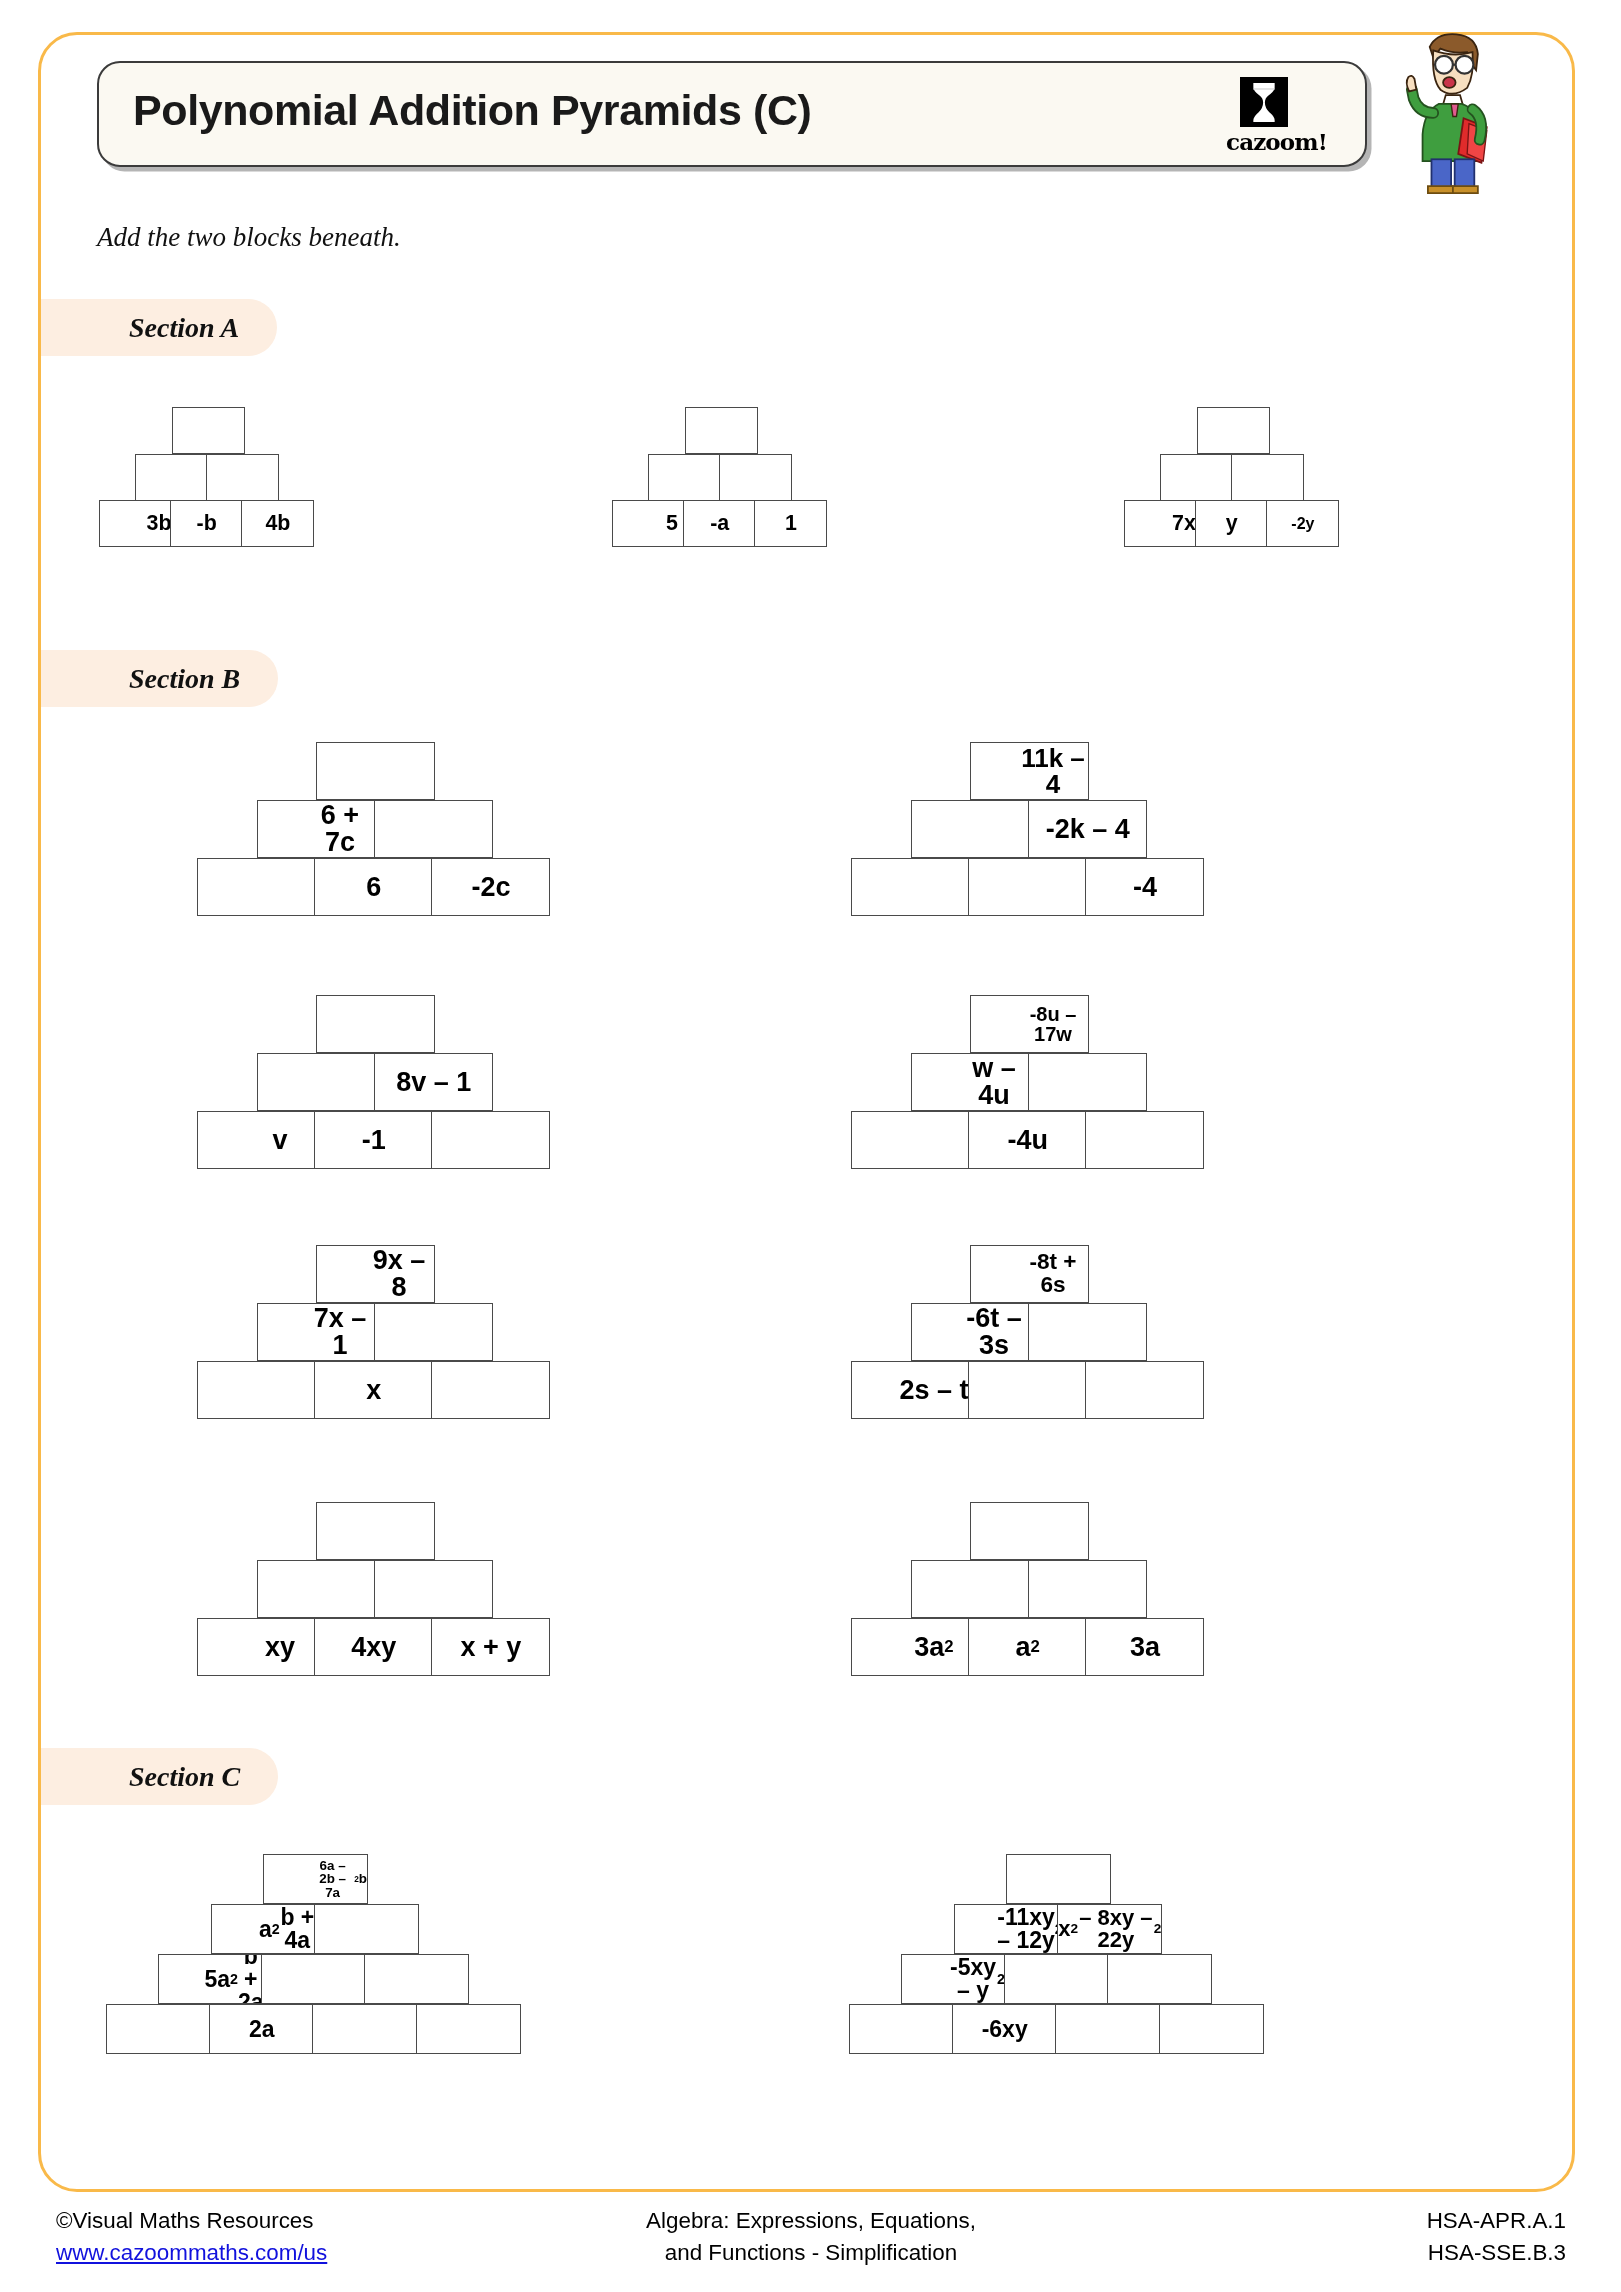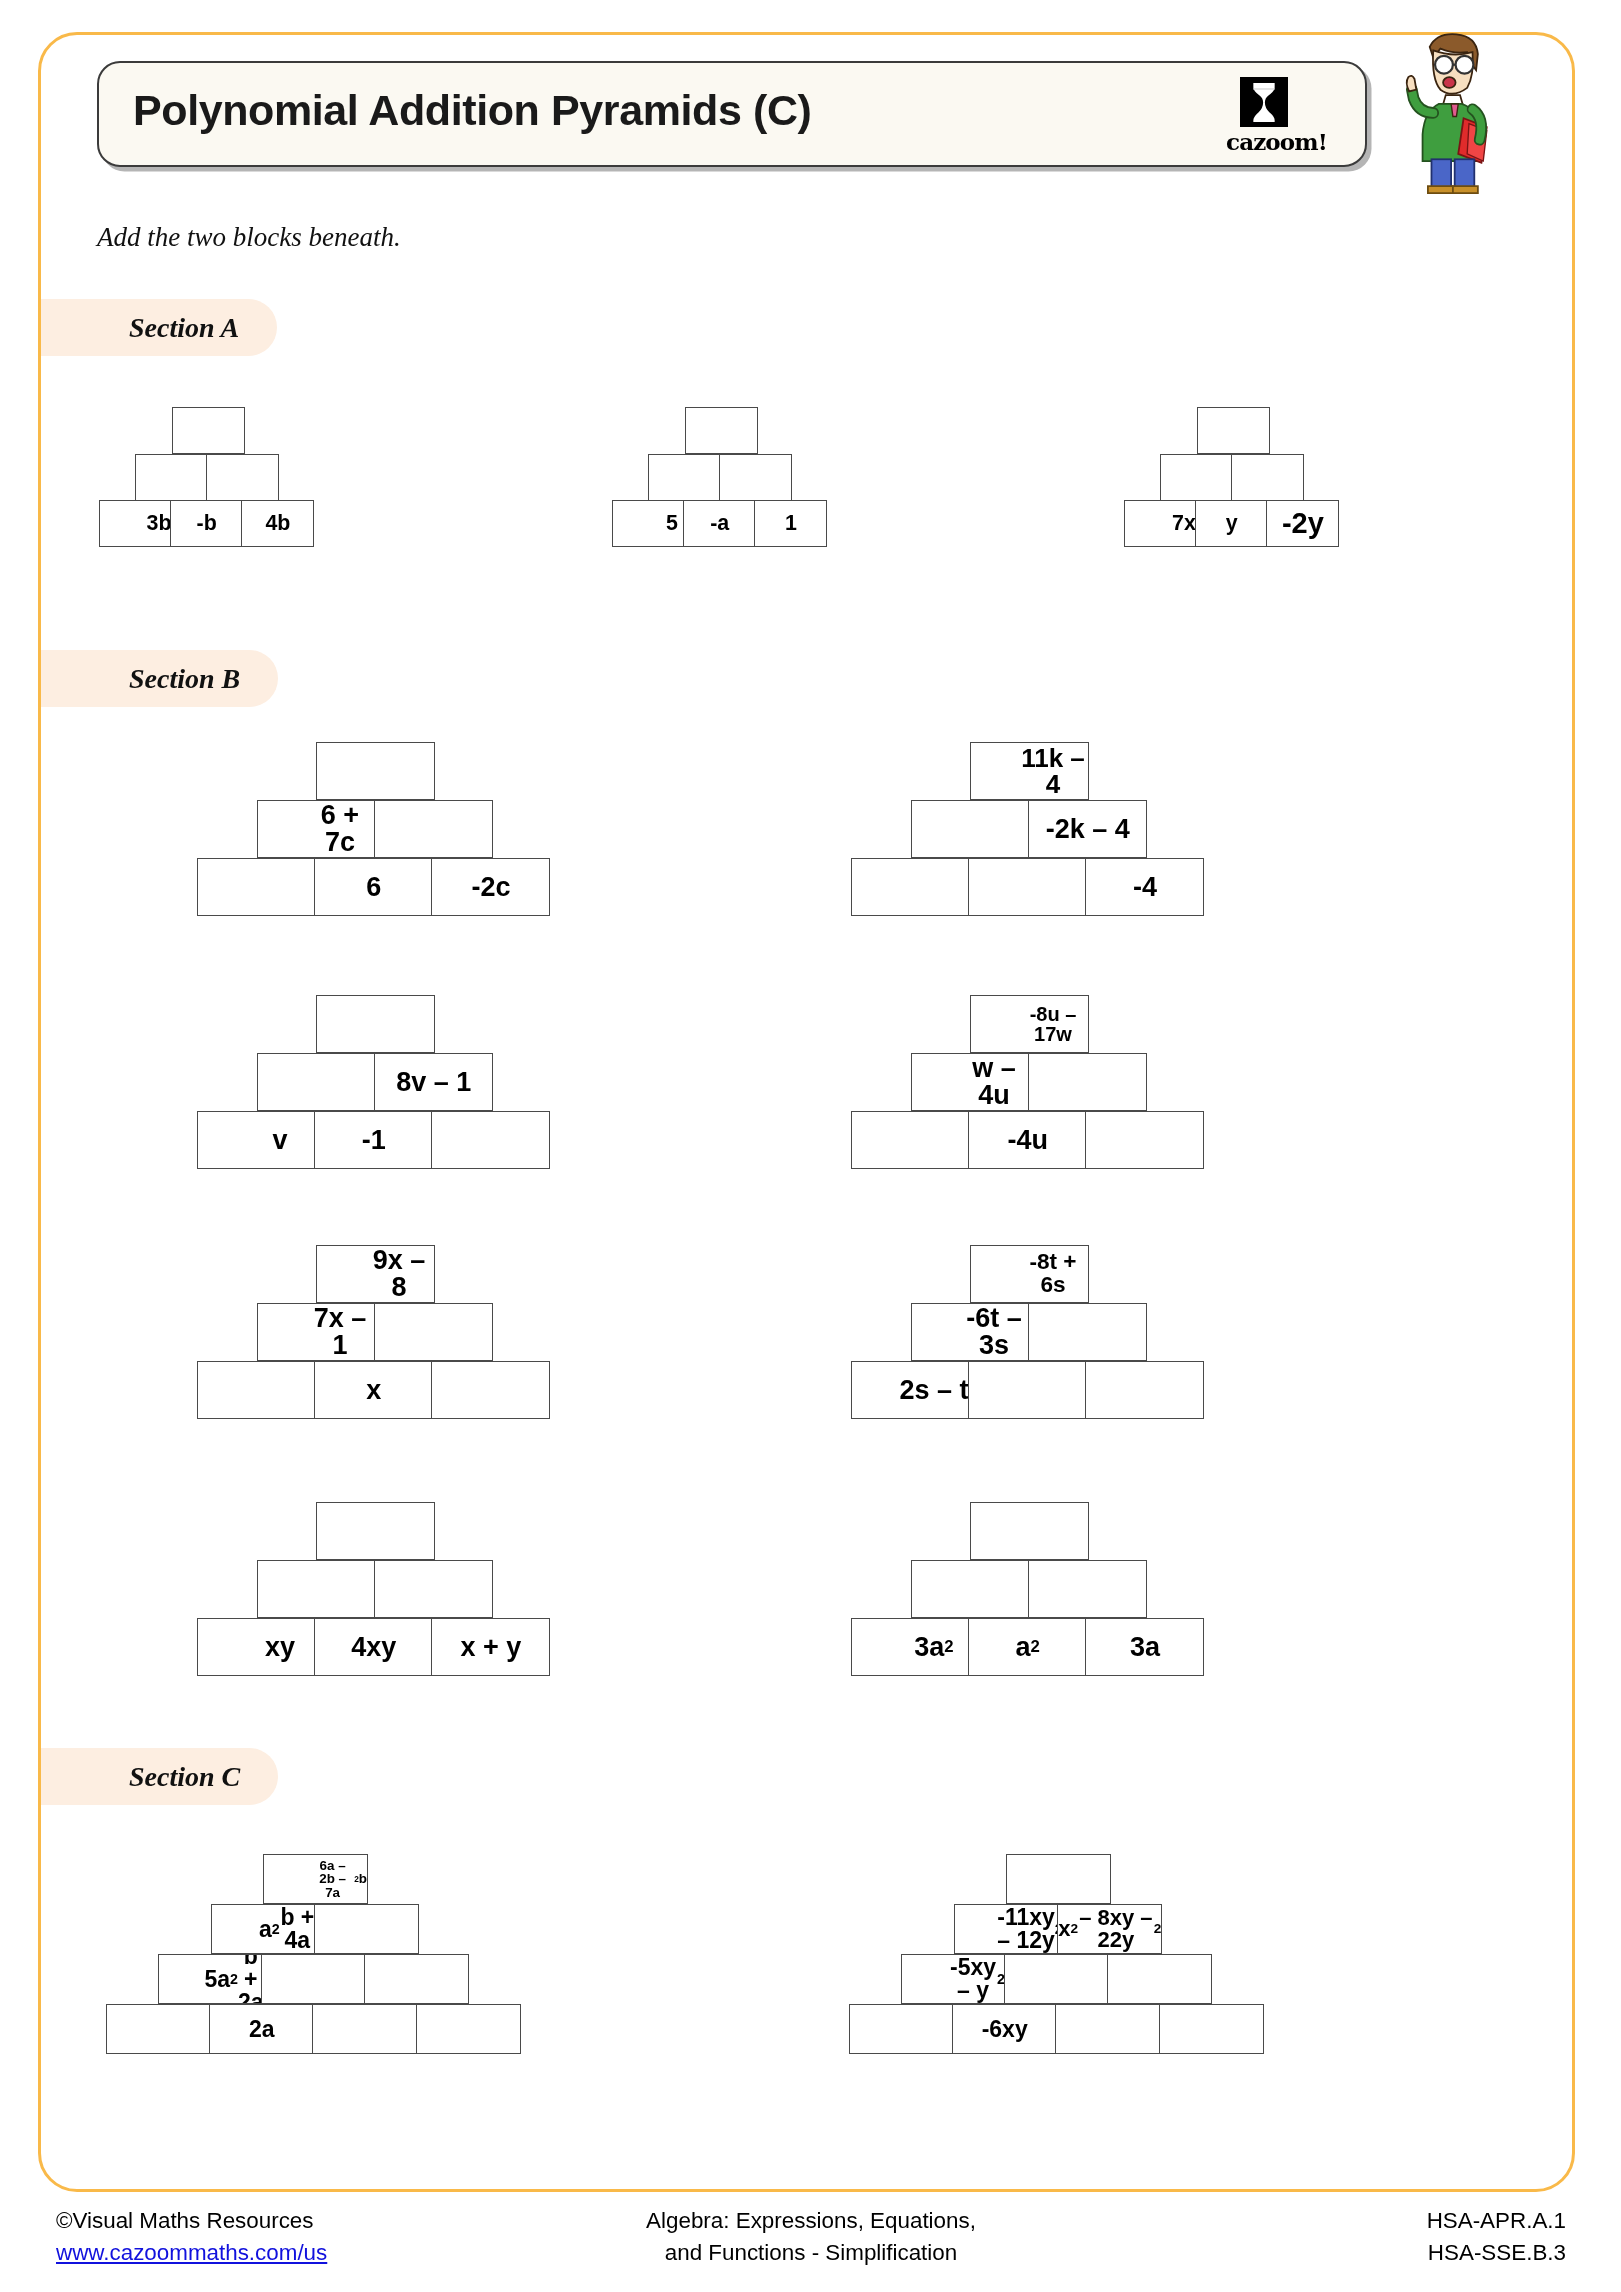--- a/index.html
+++ b/index.html
@@ -310,21 +310,21 @@
       <div class="prow" style="left: 73px; top: 0px; width: 73px; height: 47px;">
         <div class="cell" style="width: 73px; height: 47px;"></div>
       </div>
       <div class="prow" style="left: 36px; top: 47px; width: 145px; height: 47px;">
         <div class="cell" style="width: 73px; height: 47px;"></div>
         <div class="cell" style="width: 73px; height: 47px;"></div>
       </div>
       <div class="prow" style="left: 0px; top: 93px; width: 218px; height: 47px;">
         <div class="cell" style="width: 73px; height: 47px; font-size: 21.4px;">7x</div>
         <div class="cell" style="width: 73px; height: 47px; font-size: 21.4px;">y</div>
-        <div class="cell" style="width: 73px; height: 47px; font-size: 29px;">-2y</div>
+        <div class="cell" style="width: 73px; height: 47px; font-size: 16px;">-2y</div>
       </div>
     </div>
 
   <div class="pyramid" style="left: 197px; top: 742px; width: 357px; height: 175px;">
       <div class="prow" style="left: 119px; top: 0px; width: 119px; height: 58px;">
         <div class="cell" style="width: 119px; height: 58px;"></div>
       </div>
       <div class="prow" style="left: 60px; top: 58px; width: 238px; height: 58px;">
         <div class="cell" style="width: 119px; height: 58px; font-size: 27px;">6 + 7c</div>
         <div class="cell" style="width: 119px; height: 58px;"></div>

